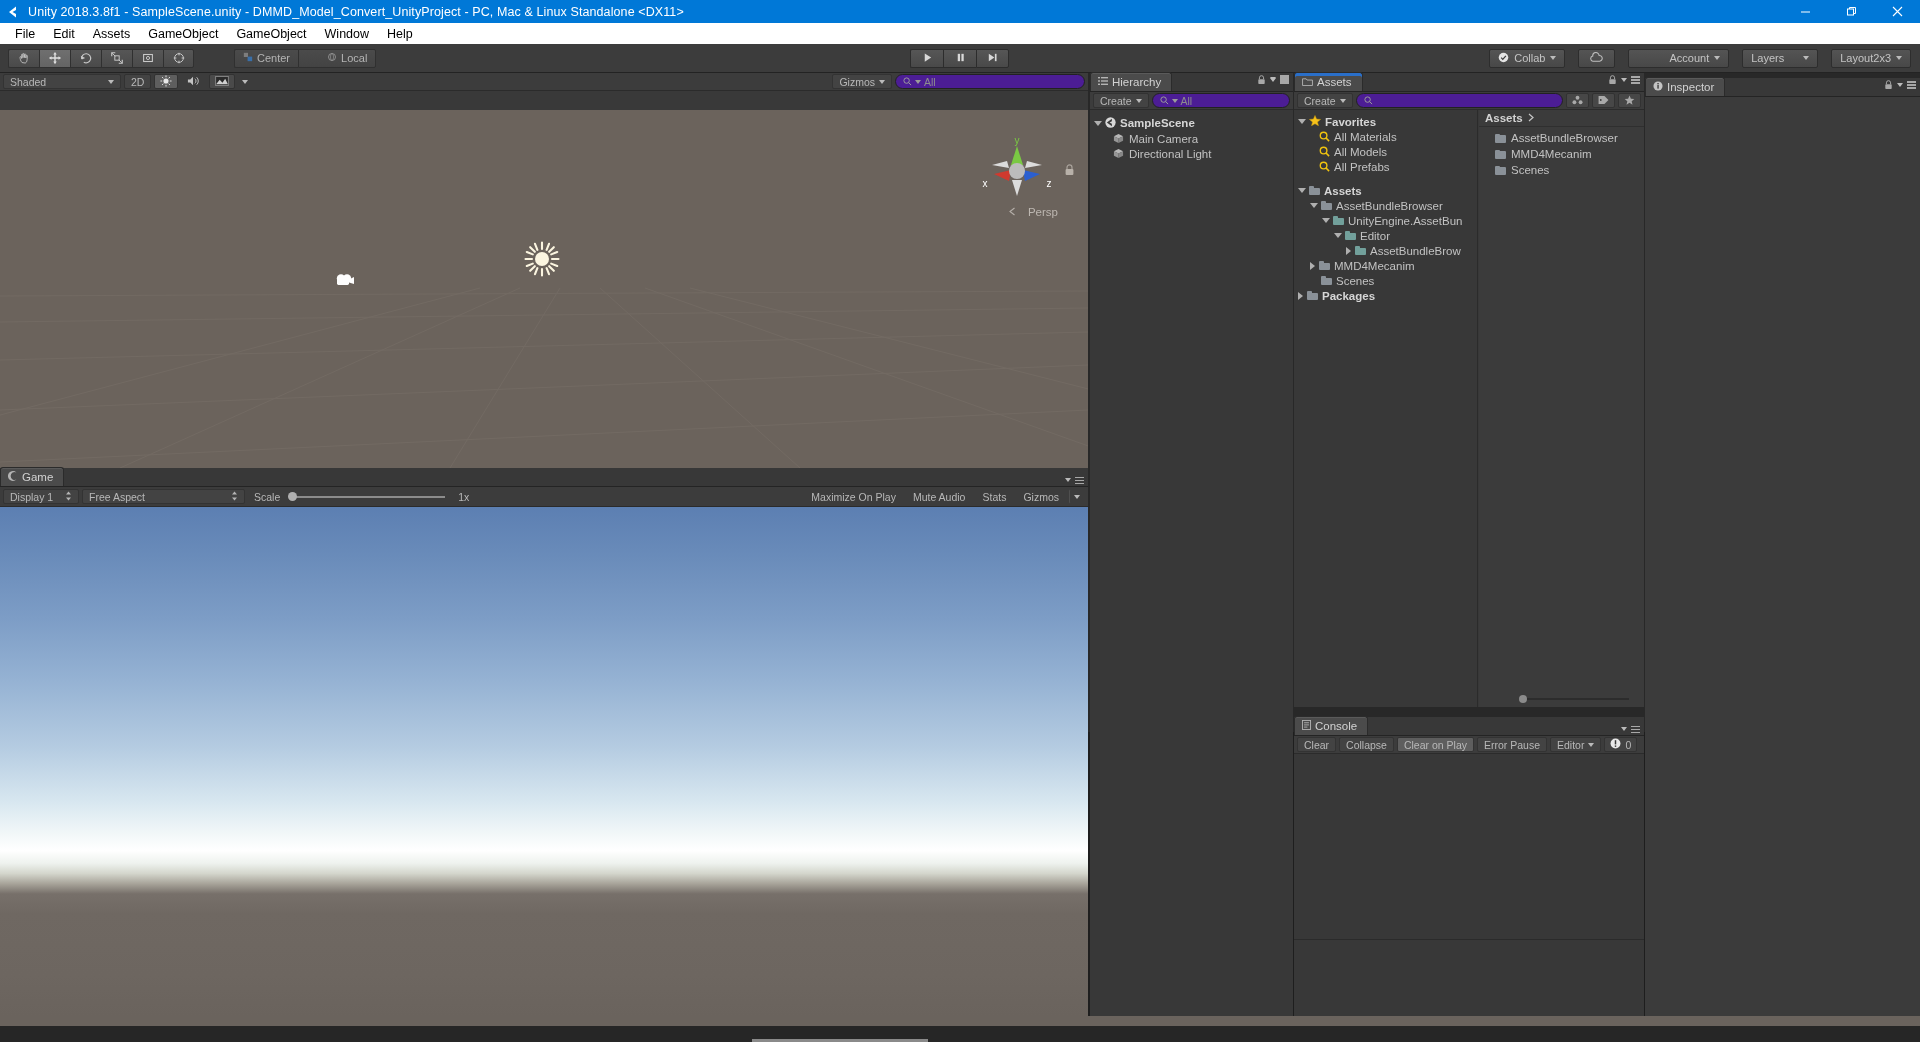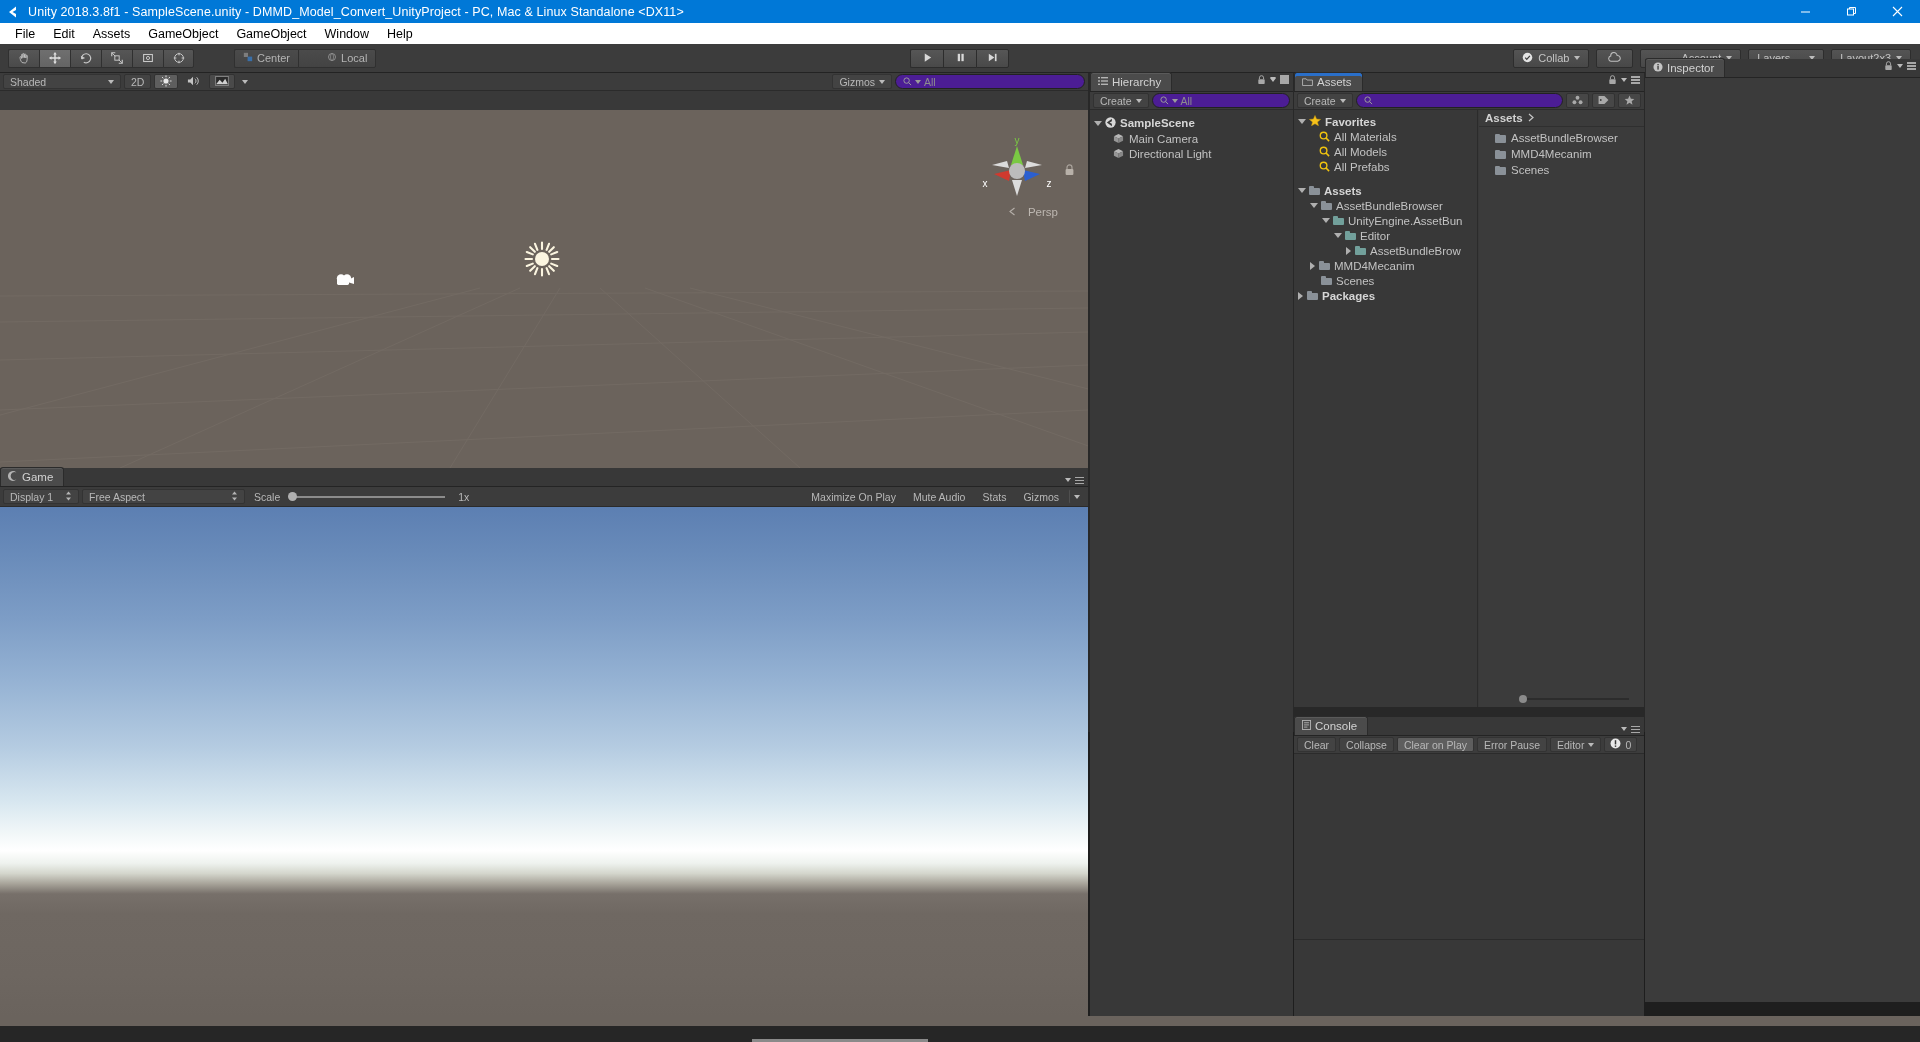--- a/index.html
+++ b/index.html
@@ -74,21 +74,21 @@
   .play-group { position:absolute; left:910px; display:flex; }
   .play-btn {
     width:33px; height:19px;
     background:linear-gradient(#565656,#494949);
     border:1px solid #2c2c2c; border-right-width:0;
     display:flex; align-items:center; justify-content:center;
   }
   .play-btn:first-child { border-radius:2px 0 0 2px; }
   .play-btn:last-child { border-right-width:1px; border-radius:0 2px 2px 0; }
 
-  .right-group { margin-left:auto; display:flex; align-items:center; gap:7px; padding-right:9px; }
+  .right-group { margin-left:auto; display:flex; align-items:center; gap:13px; padding-right:9px; }
   .rt-btn {
     height:19px; padding:0 8px;
     background:linear-gradient(#545454,#484848);
     border:1px solid #2d2d2d; border-radius:2px;
     color:#c4c4c4; font-size:11px;
     display:flex; align-items:center; gap:5px; white-space:nowrap;
   }
   .caret-dn { width:0;height:0;border-left:3.5px solid transparent;border-right:3.5px solid transparent;border-top:4px solid #bbb; }
 
   
@@ -176,21 +176,21 @@
   .hslider { position:absolute; left:40px; bottom:4px; width:110px; height:8px; }
   .hslider .track { position:absolute; left:0; right:0; top:3px; height:2px; background:#2c2c2c; }
   .hslider .knob { position:absolute; left:0; top:0; width:8px; height:8px; border-radius:50%; background:#8b8b8b; }
 
   
   #console { left:1294px; top:717px; width:350px; height:308px; }
   #console-body { position:absolute; left:0; top:37px; right:0; bottom:0; background:#383838; }
   #console-split { position:absolute; left:0; top:185px; right:0; height:1px; background:#2b2b2b; }
 
   
-  #inspector { left:1645px; top:59px; width:275px; height:943px; background:#3b3b3b; }
+  #inspector { left:1645px; top:78px; width:275px; height:943px; background:#3b3b3b; }
 
   
   .folder { width:11px; height:9px; position:relative; flex:0 0 auto; }
   .folder i { position:absolute; left:0; top:1.5px; width:11px; height:7.5px; background:#8a9198; border-radius:0 1px 1px 1px; }
   .folder b { position:absolute; left:0; top:0; width:5px; height:2.5px; background:#8a9198; border-radius:1px 1px 0 0; }
   .folder.teal i { background:#72a09b; } .folder.teal b { background:#72a09b; }
 
   .cube { width:11px; height:11px; flex:0 0 auto; }
   .magnifier { width:11px; height:11px; flex:0 0 auto; }
 

